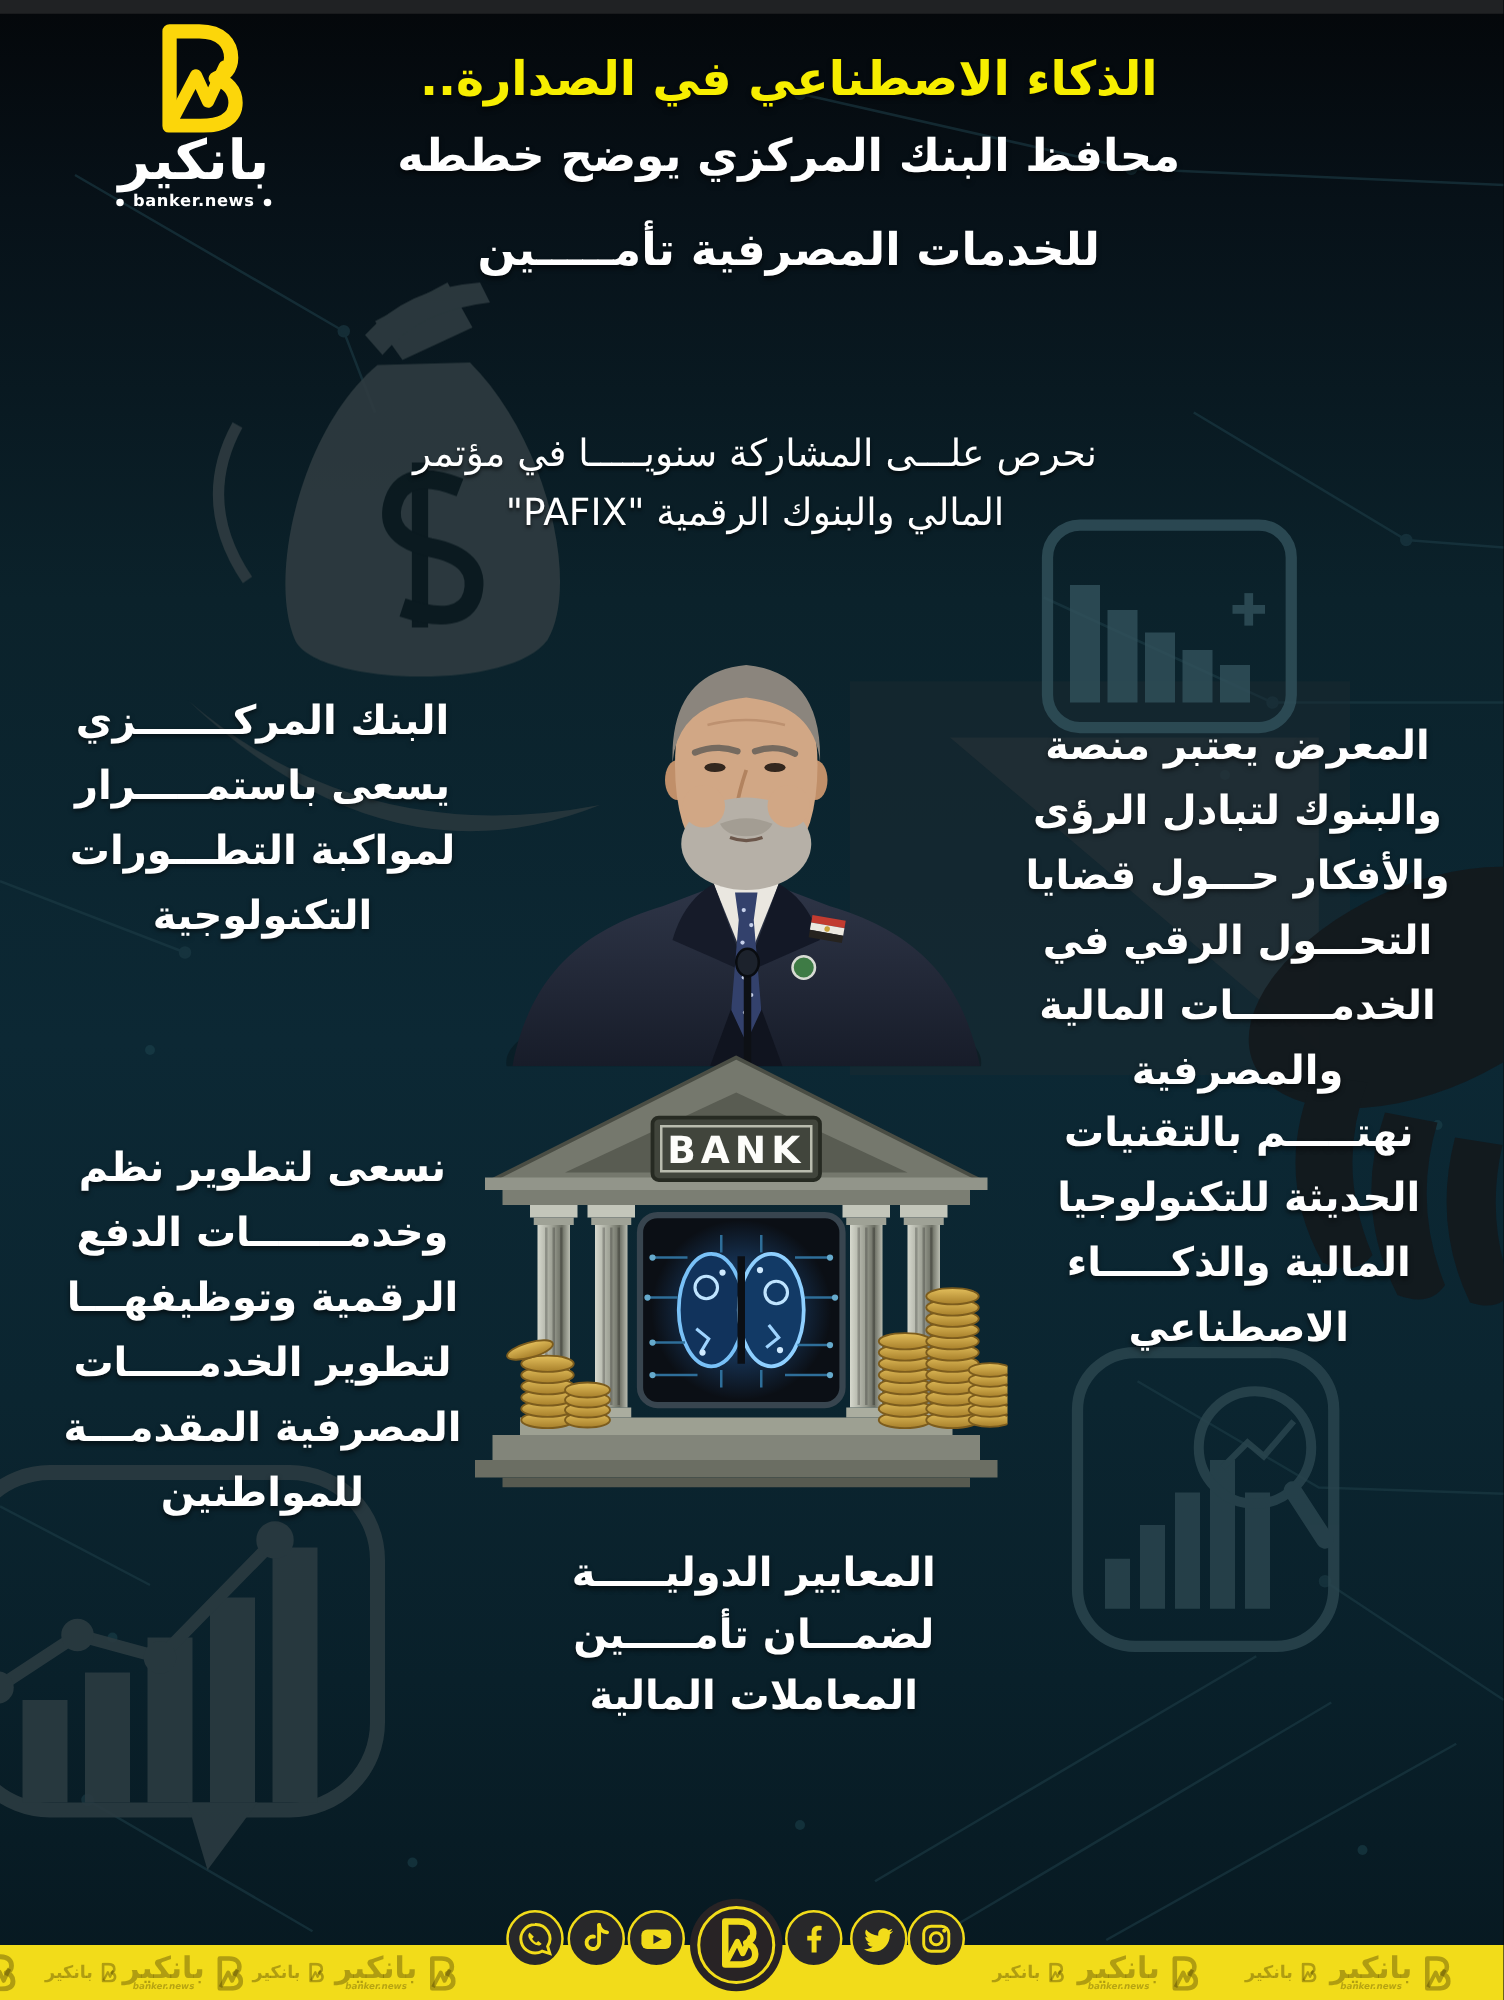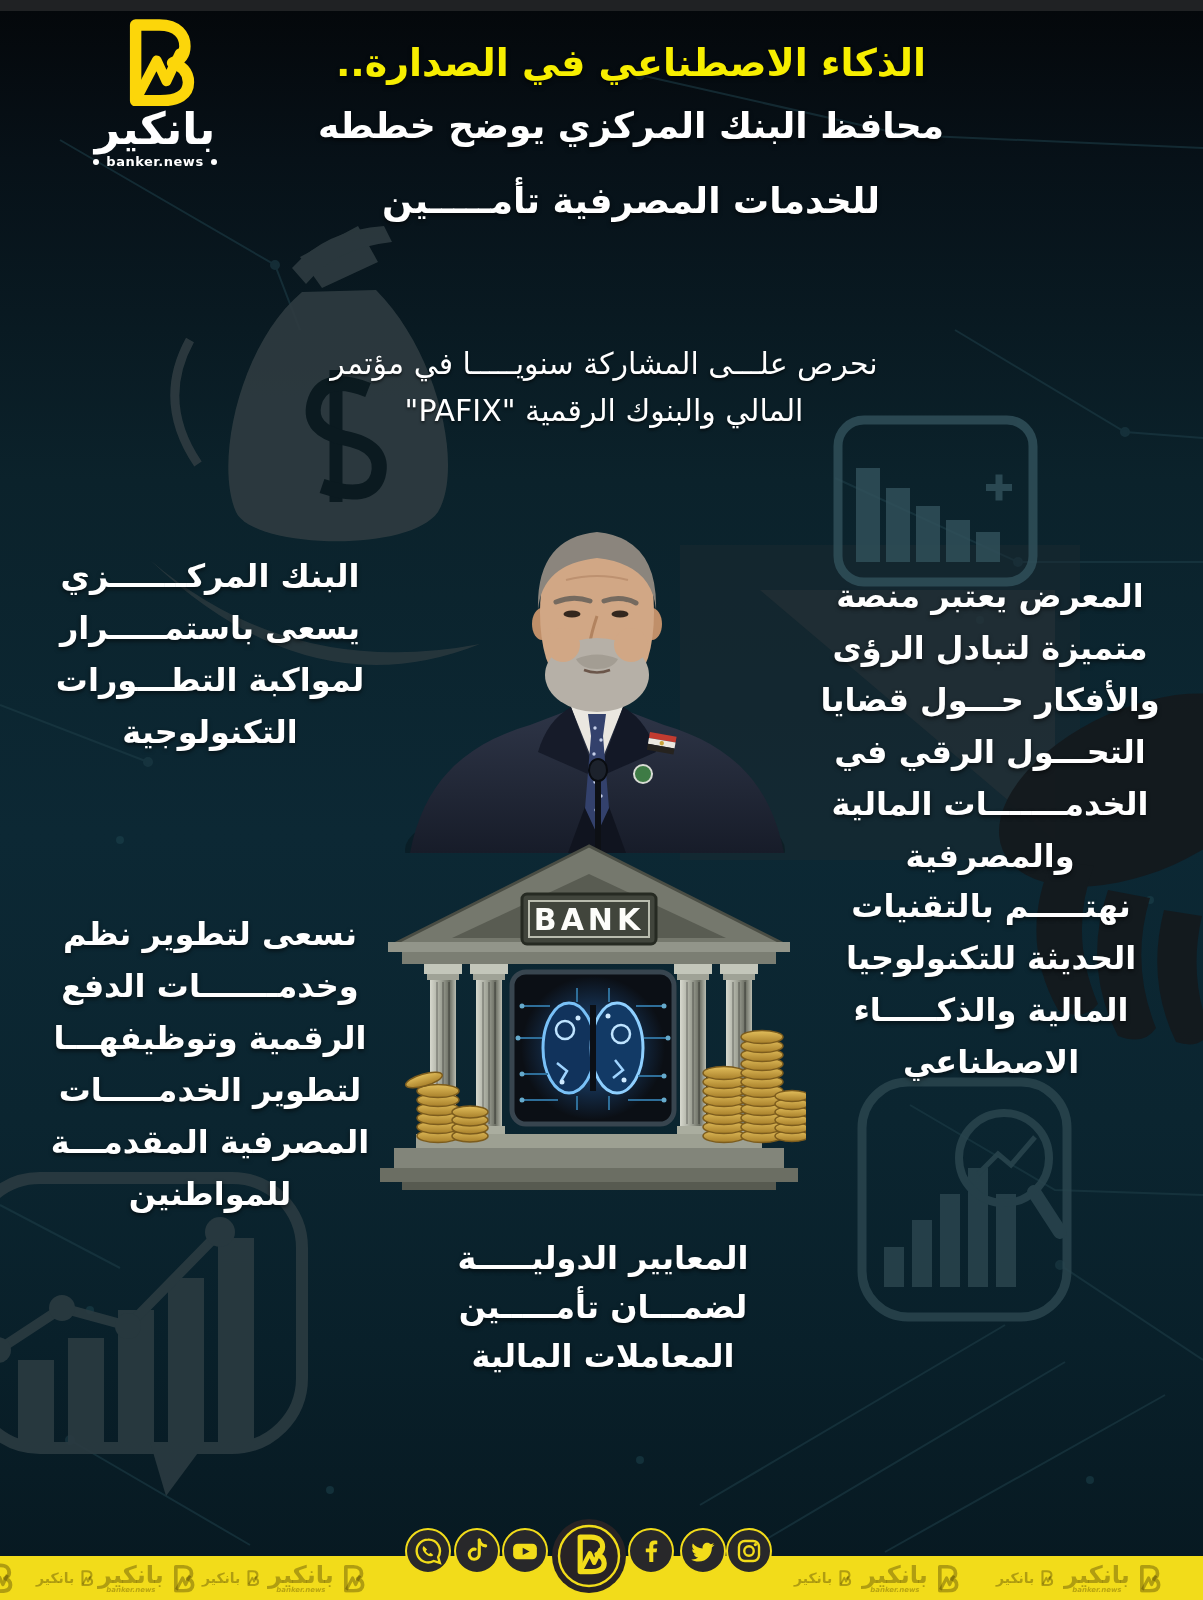--- a/index.html
+++ b/index.html
@@ -172,21 +172,21 @@
 
   <div class="q" id="q-tl">
     <div>البنك المركـــــــزي</div>
     <div>يسعى باستمـــــرار</div>
     <div>لمواكبة التطـــورات</div>
     <div>التكنولوجية</div>
   </div>
 
   <div class="q" id="q-tr">
     <div>المعرض يعتبر منصة</div>
-    <div>متميزة لتبادل الرؤى</div>
+    <div>والبنوك لتبادل الرؤى</div>
     <div>والأفكار حـــول قضايا</div>
     <div>التحـــول الرقي في</div>
     <div>الخدمـــــــات المالية</div>
     <div>والمصرفية</div>
   </div>
 
   <div class="q" id="q-bl">
     <div>نسعى لتطوير نظم</div>
     <div>وخدمـــــــات الدفع</div>
     <div>الرقمية وتوظيفهـــا</div>

